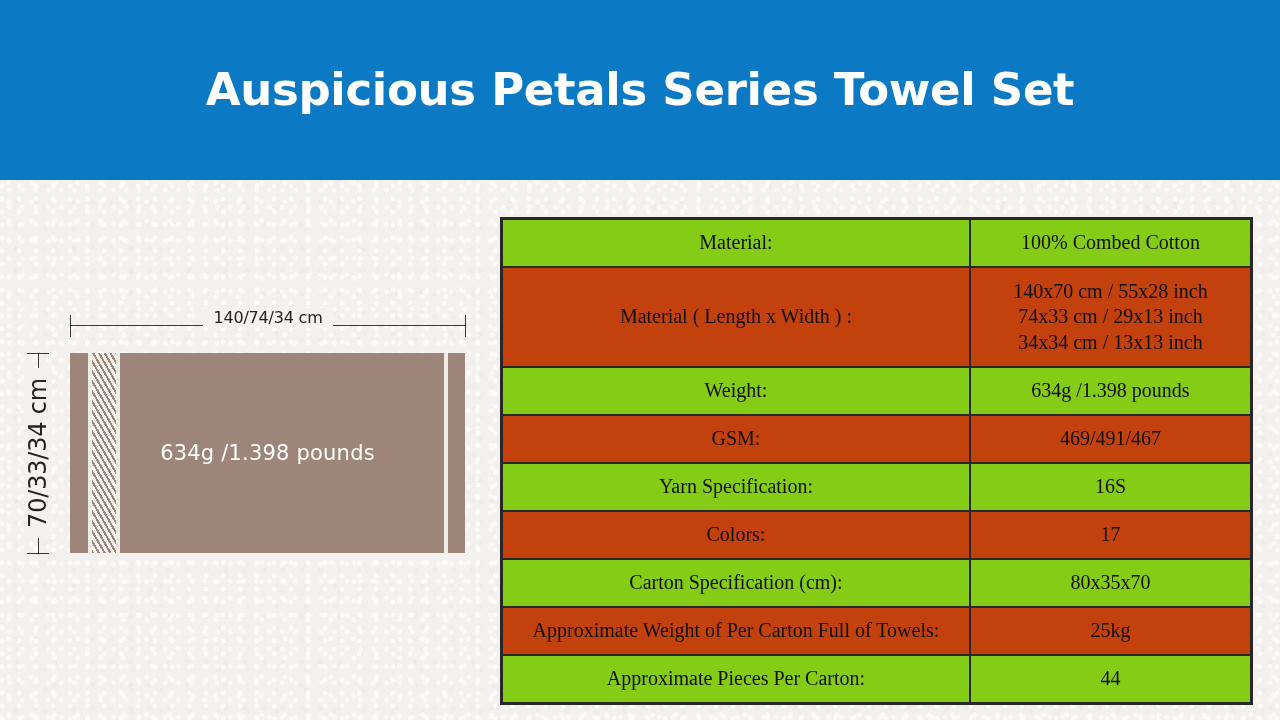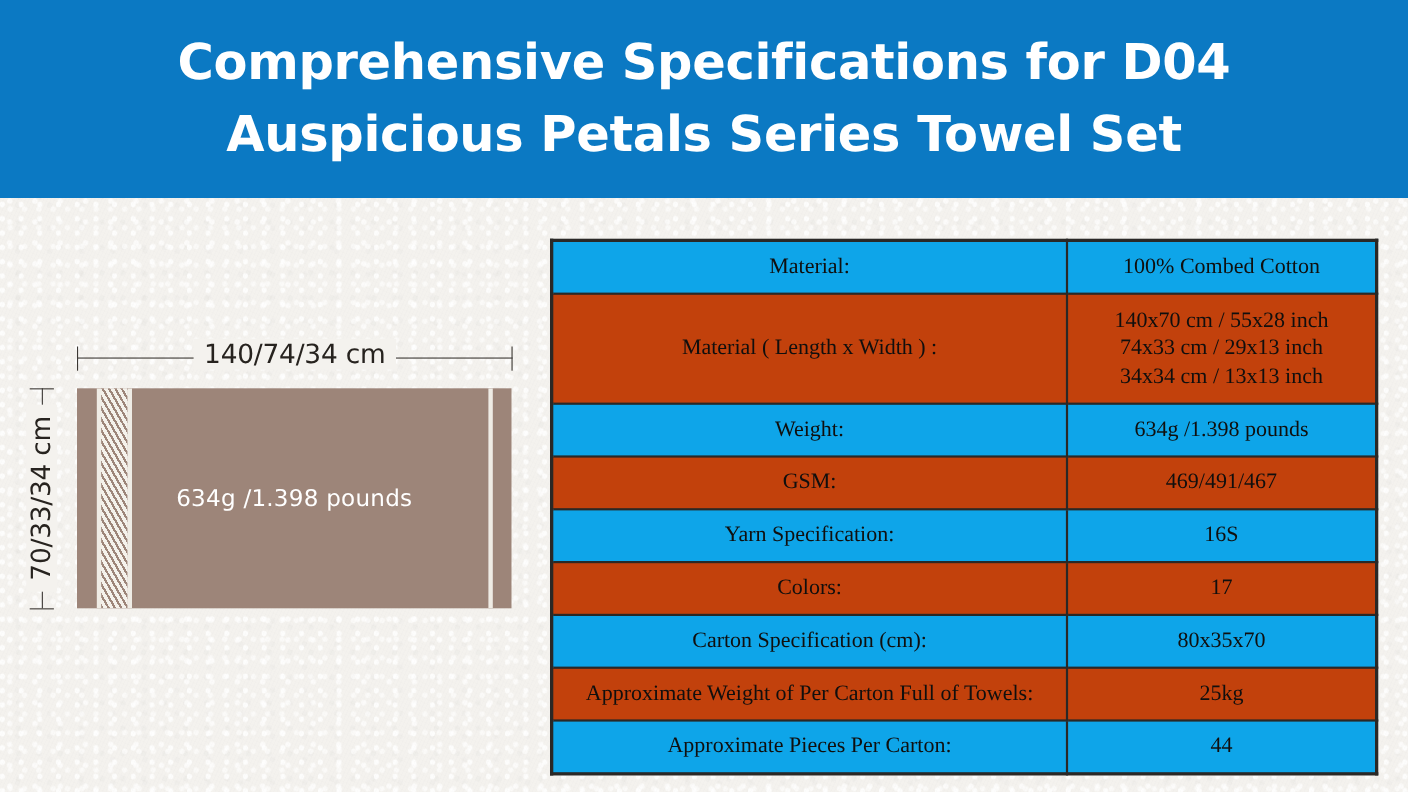--- a/index.html
+++ b/index.html
@@ -163,21 +163,21 @@
   .dim-h-tick-left  { left: 70px; }
   .dim-h-tick-right { left: 465px; }
   .dim-h-label {
     position: absolute;
     left: 70px;
     top: 128px;
     width: 396px;
     text-align: center;
     color: #27231f;
     font-family: "DejaVu Sans", sans-serif;
-    font-size: 24px;
+    font-size: 16px;
     letter-spacing: -0.2px;
   }
   .dim-h-label span {
     background: #f4f2ee;
     padding: 0 10px;
   }
 
   
   .dim-v-line {
     position: absolute;
@@ -235,21 +235,21 @@
   }
   table.spec-table td {
     border: 2px solid #2a2826;
     font-size: 20px;
     color: #100f0e;
     text-align: center;
     padding: 6px 4px;
     line-height: 1.28;
   }
   table.spec-table tr.shaded td {
-    background: #0ea5e9;
+    background: #84cc16;
   }
   table.spec-table tr.plain td {
     background: #c2410c;
   }
   td.spec-label {
     width: 474px;
   }
   td.spec-value {
     width: 279px;
     margin-top: 48px;
@@ -264,21 +264,20 @@
   tr.row-normal td {
     height: 34px;
   }
 </style>
 </head>
 <body>
 
 <div class="slide">
 
   <div class="header-band">
-    <div class="header-line">Comprehensive Specifications for D04</div>
     <div class="header-line"><span>Auspicious Petals Series </span><span class="header-accent">Towel Set</span></div>
   </div>
 
   <div class="towel-figure">
 
     <div class="dim-h-line"></div>
     <div class="dim-h-tick-left"></div>
     <div class="dim-h-tick-right"></div>
     <div class="dim-h-label"><span>140/74/34 cm</span></div>
 

